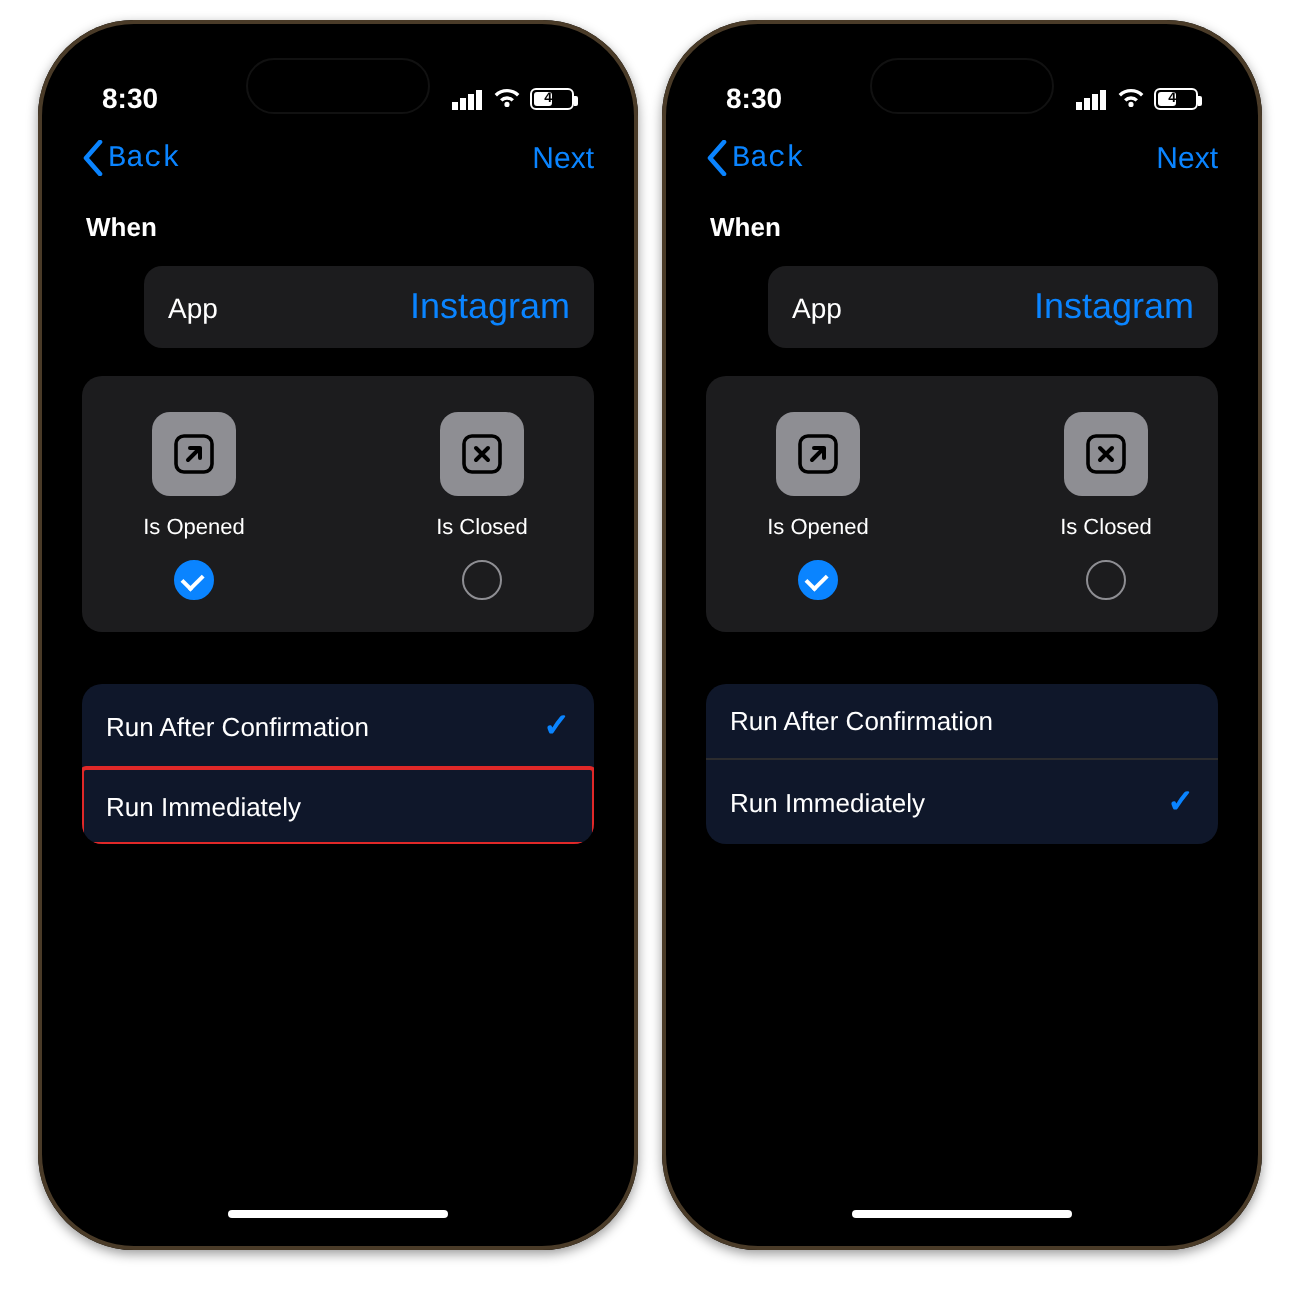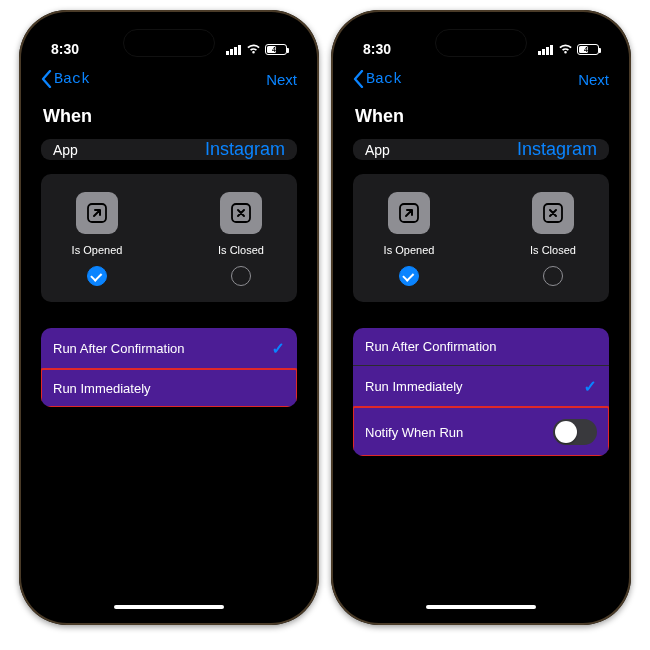--- a/index.html
+++ b/index.html
@@ -56,30 +56,31 @@
   .nav {
     display: flex;
     align-items: center;
     justify-content: space-between;
     padding: 6px 12px 8px;
     color: #0a84ff;
     font-size: 15px;
   }
   .nav .back { display: flex; align-items: center; gap: 2px; font-family: Liberation Mono, monospace; }
   .content { padding: 0 12px; flex: 1; }
-  .page-title { color: #fff; font-size: 18px; font-weight: 700; margin: 10px 2px 12px; }
+  .page-title { color: #fff; font-size: 13px; font-weight: 700; margin: 10px 2px 12px; }
   .cell {
     background: #1c1c1e;
     border-radius: 9px;
-    padding: 0 12px;
+    padding: 10px 12px;
     display: flex;
     justify-content: space-between;
     align-items: center;
     font-size: 14px;
     color: #fff;
+    margin-left: 31px;
   }
   .cell .value { color: #0a84ff; font-size: 18px; }
   .trigger-group {
     background: #1c1c1e;
     border-radius: 10px;
     margin-top: 14px;
     padding: 18px 8px 16px;
     display: flex;
     justify-content: space-around;
     gap: 48px;
@@ -97,21 +98,21 @@
   }
   .trigger-label { color: #fff; font-size: 11px; }
   .radio {
     width: 20px; height: 20px; border-radius: 50%;
     border: 1.5px solid #8e8e93;
     display: flex; align-items: center; justify-content: center;
   }
   .radio.checked { background: #0a84ff; border-color: #0a84ff; }
   .radio.checked::after { content: ""; width: 8px; height: 5px; border-left: 2px solid #fff; border-bottom: 2px solid #fff; transform: rotate(-45deg) translate(0,-1px); }
   .list-group {
-    background: #4c1d95;
+    background: #0f172a;
     border-radius: 10px;
     margin-top: 26px;
     overflow: hidden;
   }
   .list-row {
     padding: 11px 12px;
     display: flex;
     justify-content: space-between;
     align-items: center;
     color: #fff;
@@ -290,24 +291,18 @@
       </div>
 
       <div class="list-group">
         <div class="list-row">
           <span>Run After Confirmation</span>
         </div>
         <div class="list-row">
           <span>Run Immediately</span>
           <span class="check">✓</span>
         </div>
-        <div class="list-row highlight">
-          <span>Notify When Run</span>
-          <span class="toggle">
-              <span class="knob"></span>
-            </span>
-        </div>
       </div>
     </div>
 
     <div class="home-indicator"></div>
   </div>
 </div>
 
 </body></html>

